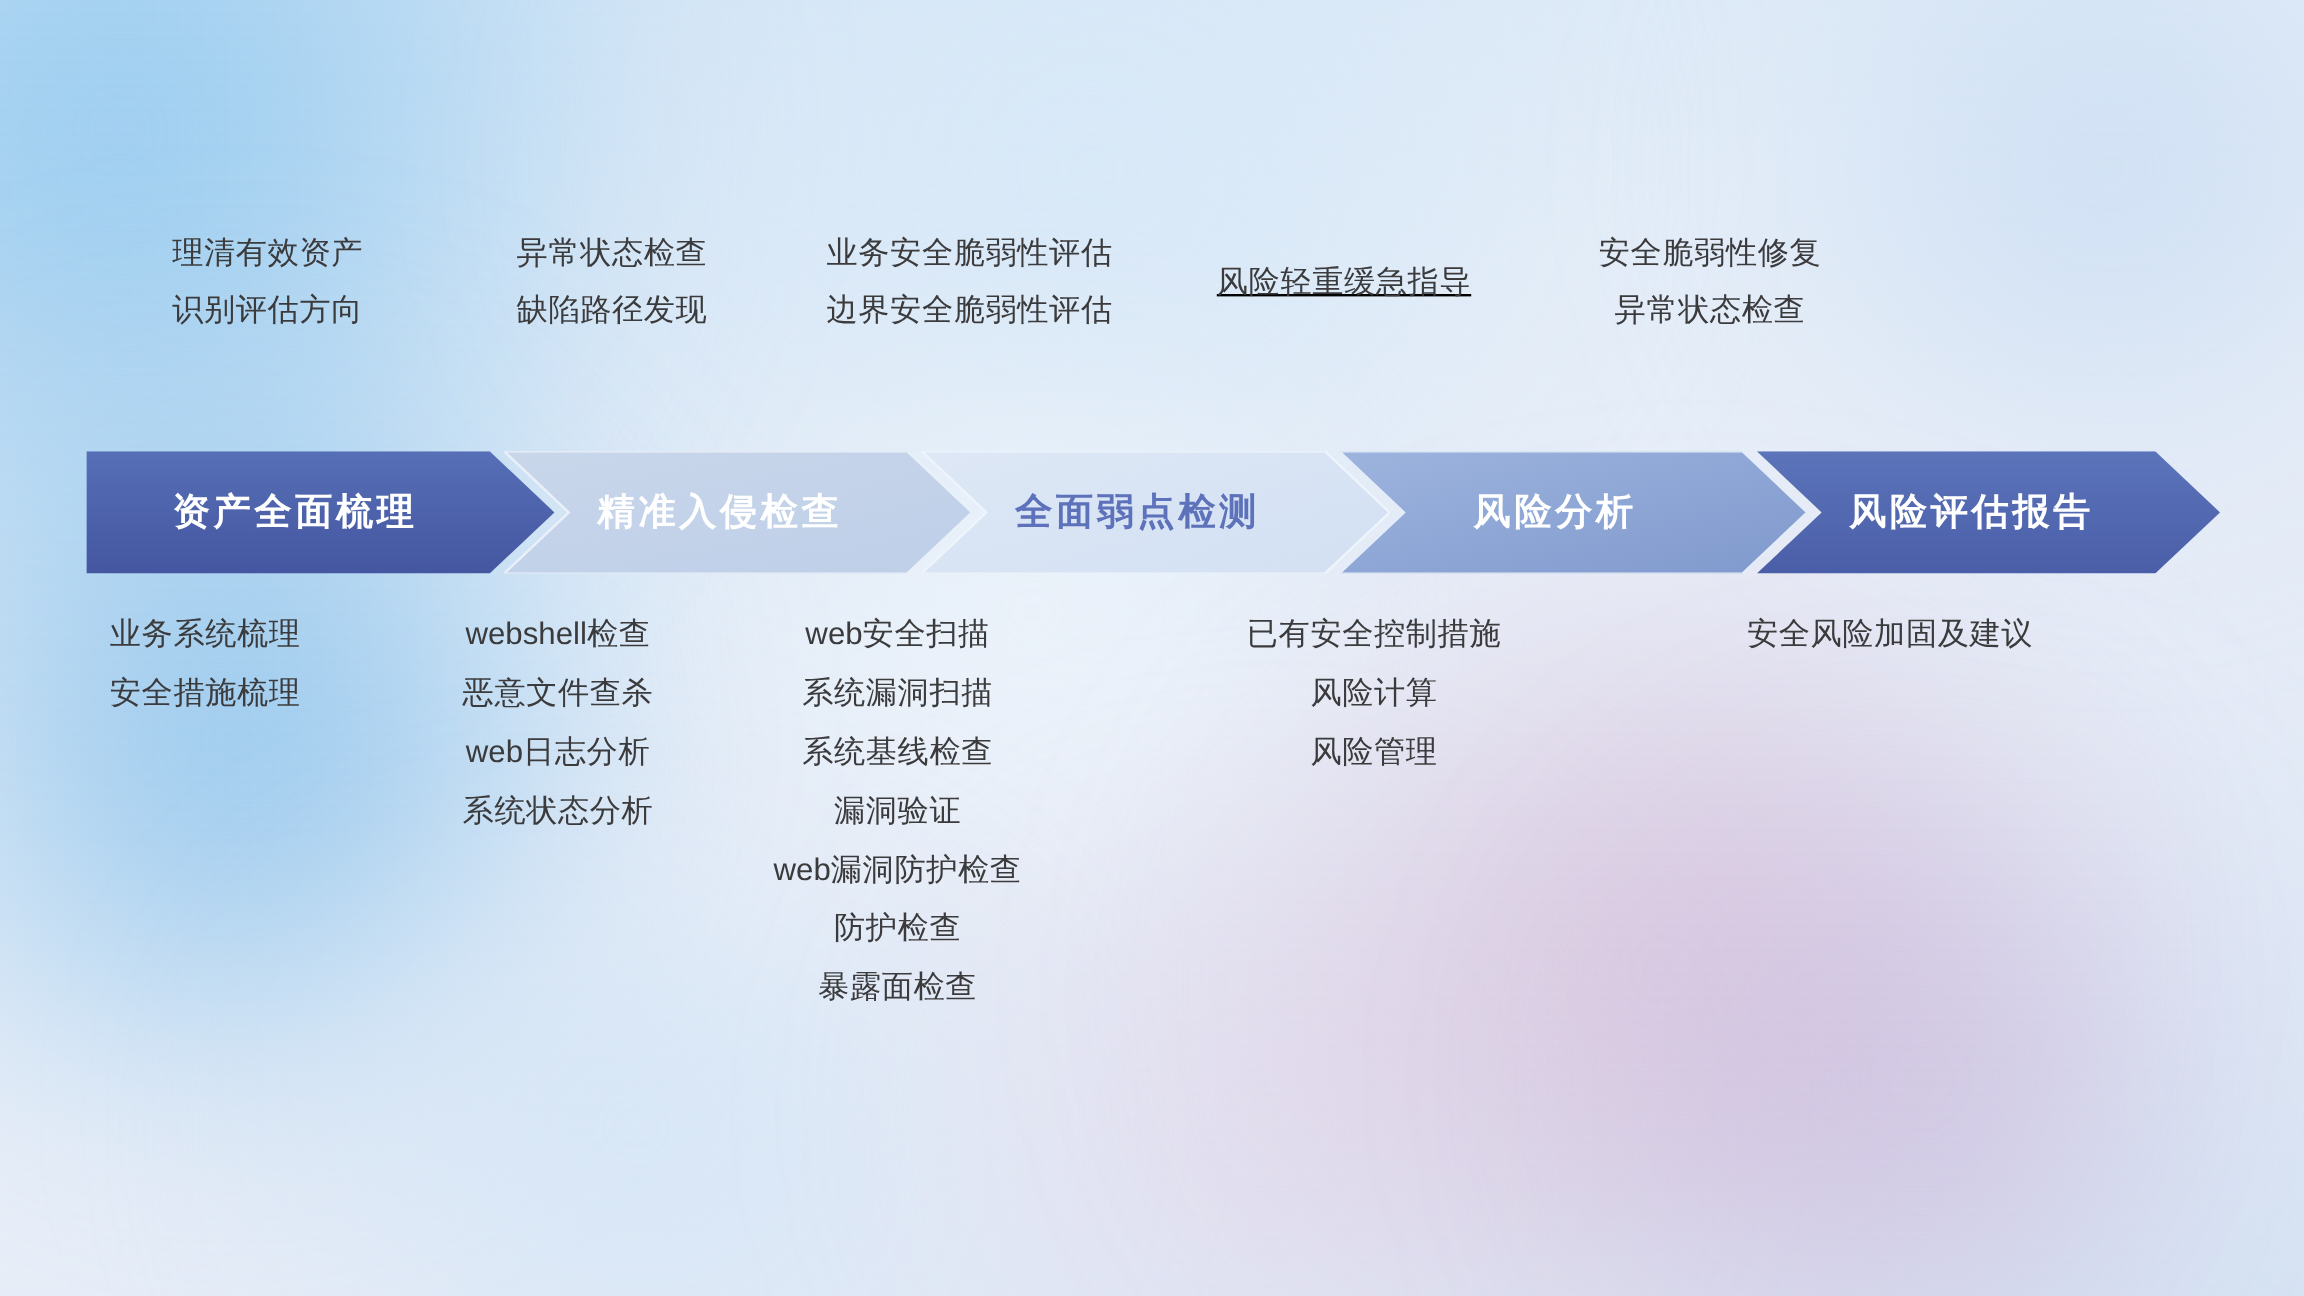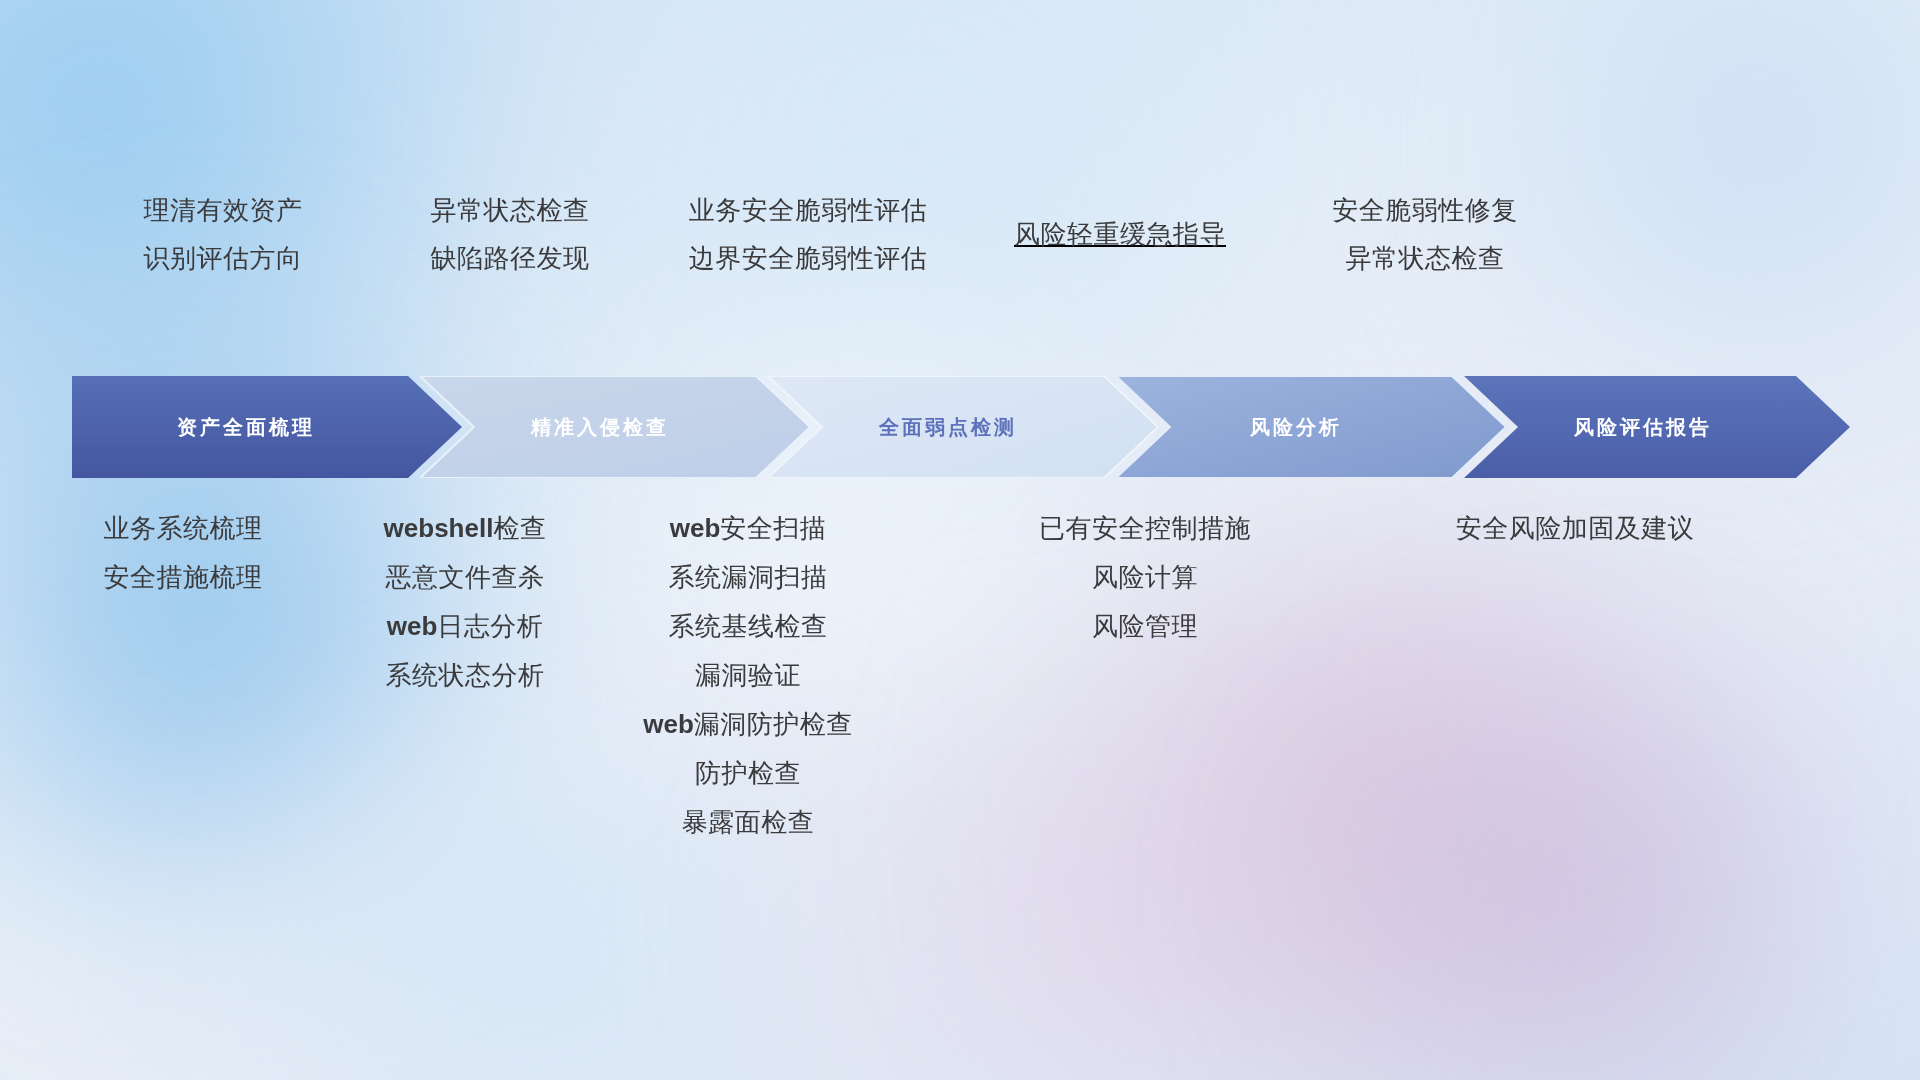--- a/index.html
+++ b/index.html
@@ -43,36 +43,36 @@
   
   #content{position:absolute;inset:0;}
 
   .txt{
     color:#3b3b3d;
     font-size:26px;
     line-height:50px;
     white-space:nowrap;
     letter-spacing:.5px;
   }
-  .lat{font-weight:700;letter-spacing:0;text-align:right;}
+  .lat{font-weight:400;letter-spacing:0;text-align:right;}
 
   
   #top-rows{position:absolute;left:0;top:186px;width:1920px;height:90px;}
   .top-col{position:absolute;display:flex;flex-direction:column;align-items:center;}
   .top-col .txt{line-height:48px;}
 
   
   #banner{position:absolute;left:72px;top:376px;width:1778px;height:102px;}
   .arrow{
     position:absolute;top:0;height:102px;
     display:flex;align-items:center;justify-content:center;
     box-sizing:border-box;
   }
   .arrow .lab{
-    font-size:20px;font-weight:700;letter-spacing:3px;white-space:nowrap;
+    font-size:31px;font-weight:700;letter-spacing:3px;white-space:nowrap;
     position:relative;z-index:3;
   }
   .shape{position:absolute;inset:0;}
   .shape svg{display:block;width:100%;height:100%;}
 
   
   #bottom-cols{position:absolute;left:0;top:504px;width:1920px;}
   .bot-col{position:absolute;display:flex;flex-direction:column;align-items:center;}
   .bot-col .txt{line-height:49px;font-size:26px;}
 
@@ -198,21 +198,21 @@
           </defs>
           <path d="M0,0 H332 L386,51 L332,102 H0 L54,51 Z" fill="url(#g5)"></path>
         </svg>
       </div>
       <div class="lab" style="color:#ffffff;margin-right:28px;">风险评估报告</div>
     </div>
   </div>
 
   <div id="bottom-cols">
 
-    <div class="bot-col" style="left:48px;top:0;width:270px;text-align:right;">
+    <div class="bot-col" style="left:36px;top:0;width:270px;text-align:right;">
       <div class="txt">业务系统梳理</div>
       <div class="txt">安全措施梳理</div>
     </div>
 
     <div class="bot-col" style="left:330px;top:0;width:270px;">
       <div class="txt">
         <span class="lat">webshell</span><span>检查</span>
       </div>
       <div class="txt">
         <span class="lat"></span><span>恶意文件查杀</span>

